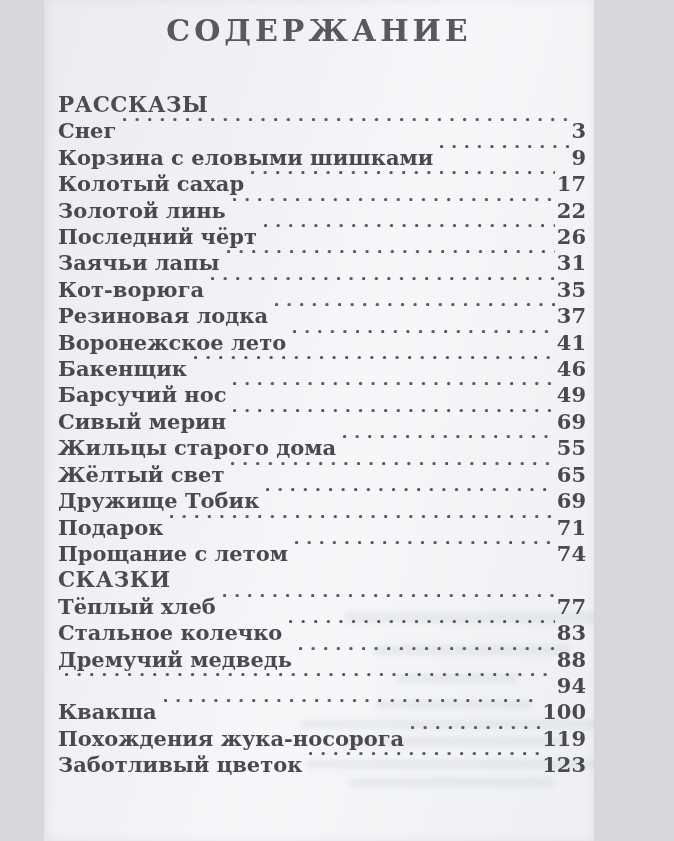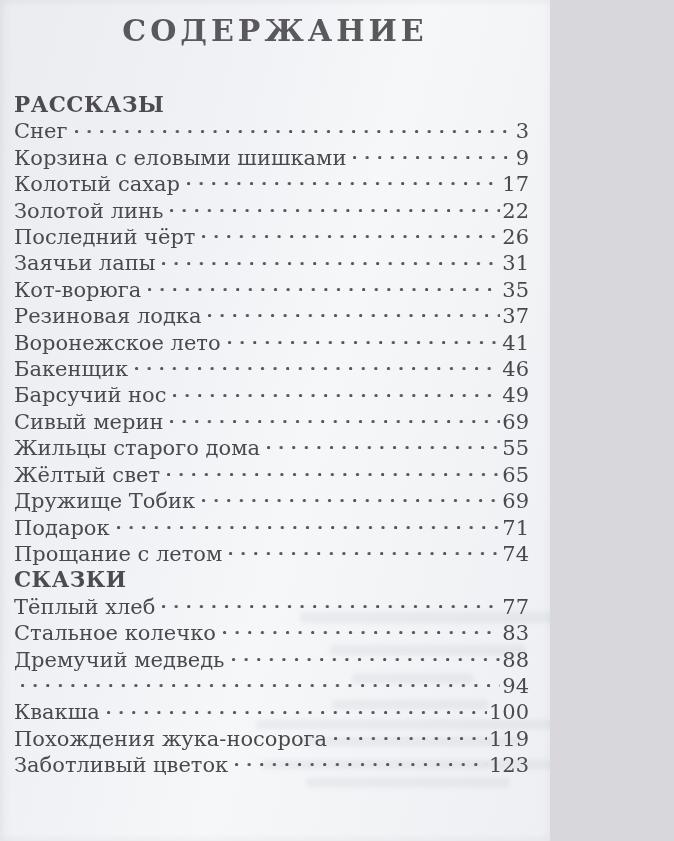--- a/index.html
+++ b/index.html
@@ -9,50 +9,52 @@
   }
   .page {
     position: relative;
     width: 550px;
     height: 841px;
     overflow: hidden;
     background: linear-gradient(105deg, #ebecef 0%, #f1f2f5 35%, #f6f7f9 55%, #edeff2 100%);
     box-shadow: inset 4px 0 10px rgba(60,60,70,0.05), inset -2px 0 8px rgba(60,60,70,0.03);
     font-family: "DejaVu Serif", "Liberation Serif", serif;
     color: #4a4a4e;
+    margin-left: 44px;
   }
   .page-title {
     margin: 0;
     padding-top: 13px;
     text-align: center;
     font-size: 30px;
     font-weight: bold;
     letter-spacing: 4px;
     color: #59595d;
   }
   .toc {
     position: absolute;
     top: 92px;
     left: 14px;
-    right: 21px;
+    right: 8px;
   }
   .section-heading {
     font-size: 21.5px;
     font-weight: bold;
     letter-spacing: 0.5px;
     color: #4c4c50;
     line-height: 26.4px;
     white-space: nowrap;
   }
   .toc-row {
     display: flex;
-    align-items: center;
+    align-items: flex-start;
     font-size: 21px;
     line-height: 26.4px;
     white-space: nowrap;
+    font-weight: bold;
   }
   .entry-title {
     flex: 0 0 auto;
   }
   .leader {
     flex: 1 1 auto;
     height: 4px;
     margin: 0 2px 0 7px;
     background-image: radial-gradient(circle at 1.6px 1.6px, #56565b 1.25px, rgba(0,0,0,0) 1.9px);
     background-size: 12.6px 4px;

